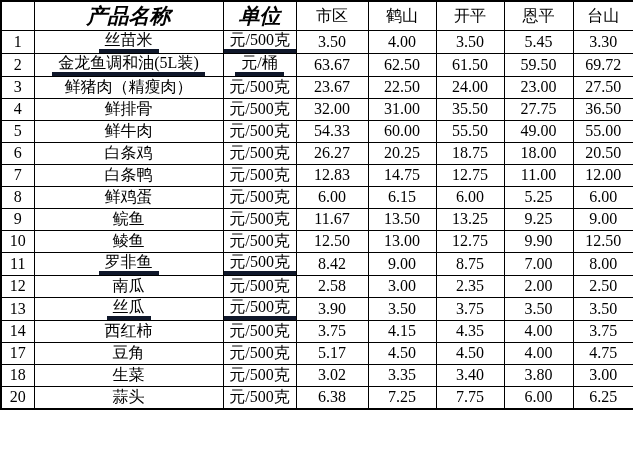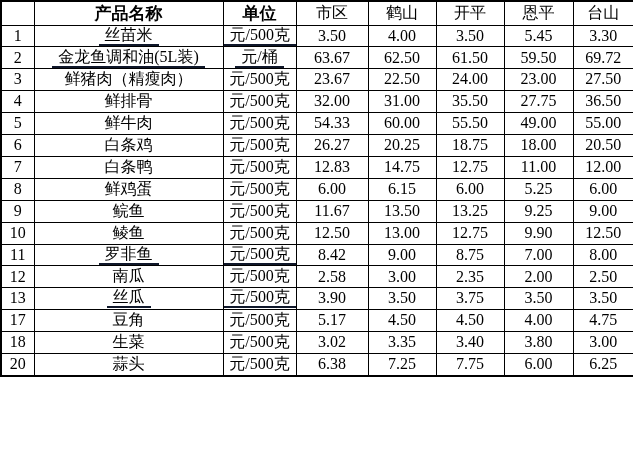--- a/index.html
+++ b/index.html
@@ -2,22 +2,22 @@
 <html><head>
 <meta charset="utf-8">
 <style>
   html,body{margin:0;padding:0;background:#fff;}
   body{width:633px;height:452px;overflow:hidden;font-family:"Liberation Serif","DejaVu Serif",serif;}
   table{border-collapse:collapse;table-layout:fixed;width:633px;border:2px solid #000;}
   th,td{border:1px solid #000;text-align:center;vertical-align:middle;padding:0;
         overflow:hidden;white-space:nowrap;color:#000;font-size:16px;font-weight:normal;}
   thead tr{height:22px;}
   tbody tr{height:21.4px;}
-  th.b{font-weight:bold;font-size:17px;}
-  .uline{display:inline-block;border-bottom:2px solid #0f172a;padding:0 6px;line-height:1.12;}
+  th.b{font-weight:bold;font-size:21px;font-style:italic;}
+  .uline{display:inline-block;border-bottom:4px solid #0f172a;padding:0 6px;line-height:1.12;}
 </style>
 </head>
 <body>
 
 <table>
   <colgroup>
     <col style="width:33px">
       <col style="width:189px">
       <col style="width:73px">
     <col style="width:72px">
@@ -163,20 +163,30 @@
         <td>13</td>
         <td><span class="uline">丝瓜</span></td>
         <td><span class="uline">元/500克</span></td>
         <td>3.90</td>
         <td>3.50</td>
         <td>3.75</td>
         <td>3.50</td>
         <td>3.50</td>
       </tr>
       <tr>
+        <td>14</td>
+        <td>西红柿</td>
+        <td>元/500克</td>
+        <td>3.75</td>
+        <td>4.15</td>
+        <td>4.35</td>
+        <td>4.00</td>
+        <td>3.75</td>
+      </tr>
+      <tr>
         <td>17</td>
         <td>豆角</td>
         <td>元/500克</td>
         <td>5.17</td>
         <td>4.50</td>
         <td>4.50</td>
         <td>4.00</td>
         <td>4.75</td>
       </tr>
       <tr>

